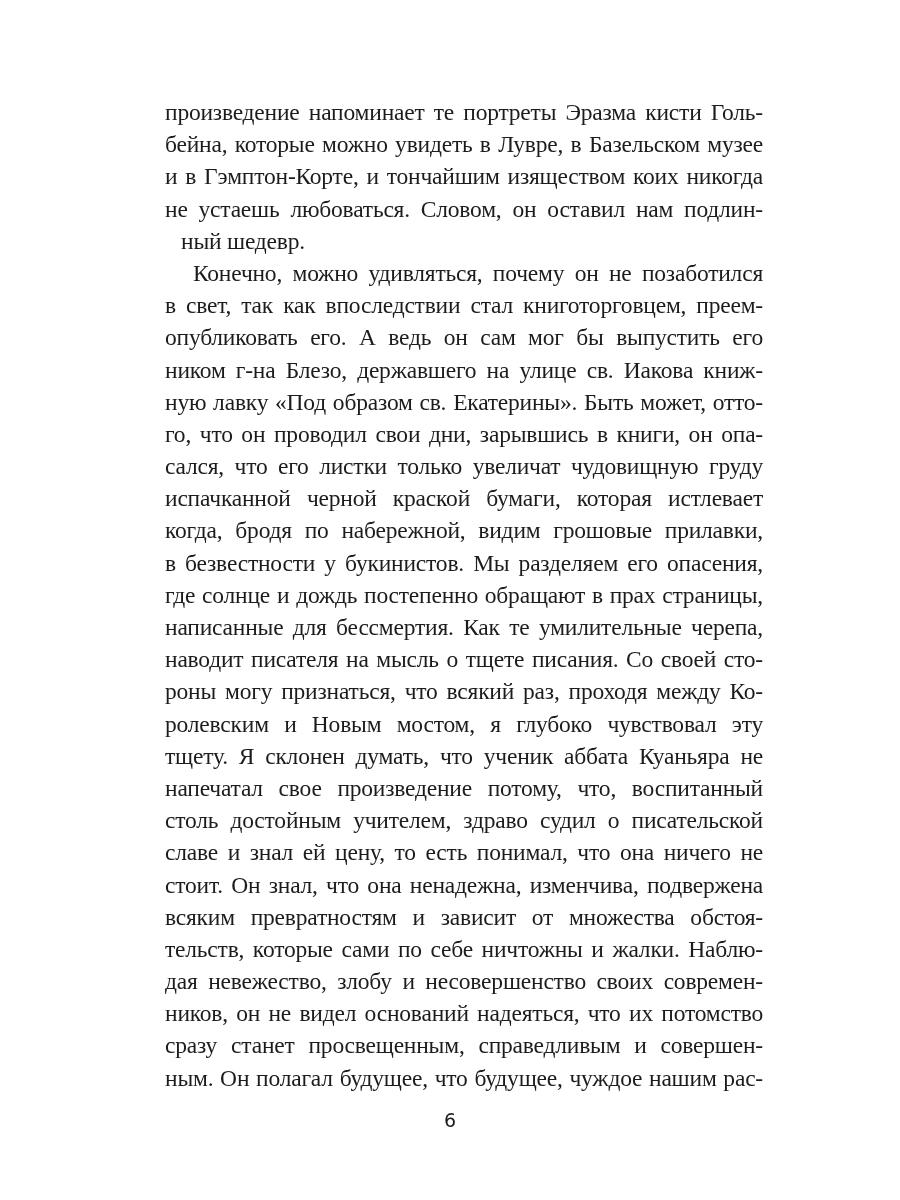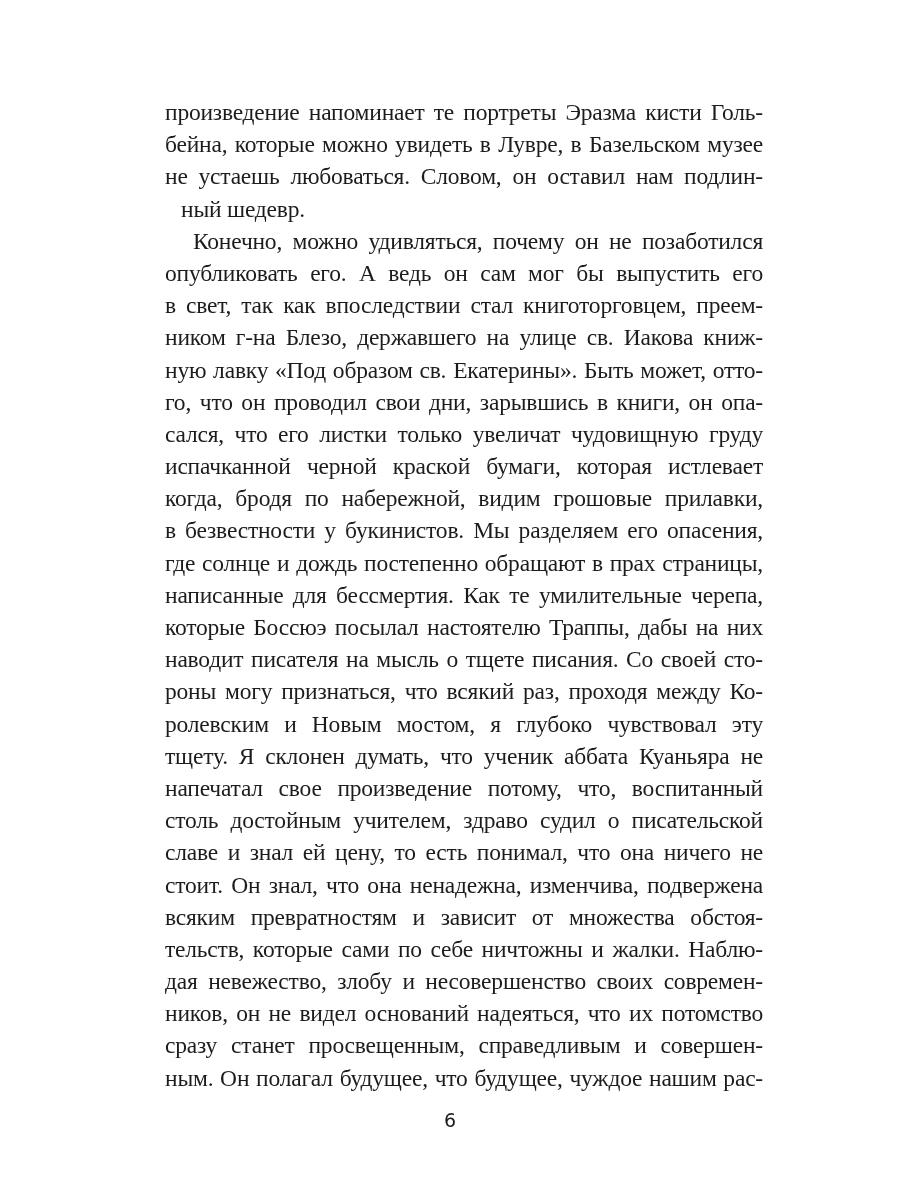--- a/index.html
+++ b/index.html
@@ -57,37 +57,37 @@
     }
   </style>
 </head>
 <body>
 
 <div class="page">
   <div class="text-block" id="text-block">
       <div>
         <span class="line">произведение напоминает те портреты Эразма кисти Голь-</span>
         <span class="line">бейна, которые можно увидеть в Лувре, в Базельском музее</span>
+        <span class="line">и в Гэмптон-Корте, и тончайшим изяществом коих никогда</span>
         <span class="line">не устаешь любоваться. Словом, он оставил нам подлин-</span>
         <span class="line last">ный шедевр.</span>
       </div>
       <div>
         <span class="line indent">Конечно, можно удивляться, почему он не позаботился</span>
+        <span class="line">в свет, так как впоследствии стал книготорговцем, преем-</span>
         <span class="line">опубликовать его. А ведь он сам мог бы выпустить его</span>
-        <span class="line">в свет, так как впоследствии стал книготорговцем, преем-</span>
         <span class="line">ником г-на Блезо, державшего на улице св. Иакова книж-</span>
         <span class="line">ную лавку «Под образом св. Екатерины». Быть может, отто-</span>
         <span class="line">го, что он проводил свои дни, зарывшись в книги, он опа-</span>
         <span class="line">сался, что его листки только увеличат чудовищную груду</span>
         <span class="line">испачканной черной краской бумаги, которая истлевает</span>
         <span class="line">когда, бродя по набережной, видим грошовые прилавки,</span>
         <span class="line">в безвестности у букинистов. Мы разделяем его опасения,</span>
         <span class="line">где солнце и дождь постепенно обращают в прах страницы,</span>
         <span class="line">написанные для бессмертия. Как те умилительные черепа,</span>
-        <span class="line">которые Боссюэ посылал настоятелю Траппы, дабы на них</span>
         <span class="line">наводит писателя на мысль о тщете писания. Со своей сто-</span>
         <span class="line">роны могу признаться, что всякий раз, проходя между Ко-</span>
         <span class="line">ролевским и Новым мостом, я глубоко чувствовал эту</span>
         <span class="line">тщету. Я склонен думать, что ученик аббата Куаньяра не</span>
         <span class="line">напечатал свое произведение потому, что, воспитанный</span>
         <span class="line">столь достойным учителем, здраво судил о писательской</span>
         <span class="line">славе и знал ей цену, то есть понимал, что она ничего не</span>
         <span class="line">стоит. Он знал, что она ненадежна, изменчива, подвержена</span>
         <span class="line">всяким превратностям и зависит от множества обстоя-</span>
         <span class="line">тельств, которые сами по себе ничтожны и жалки. Наблю-</span>

